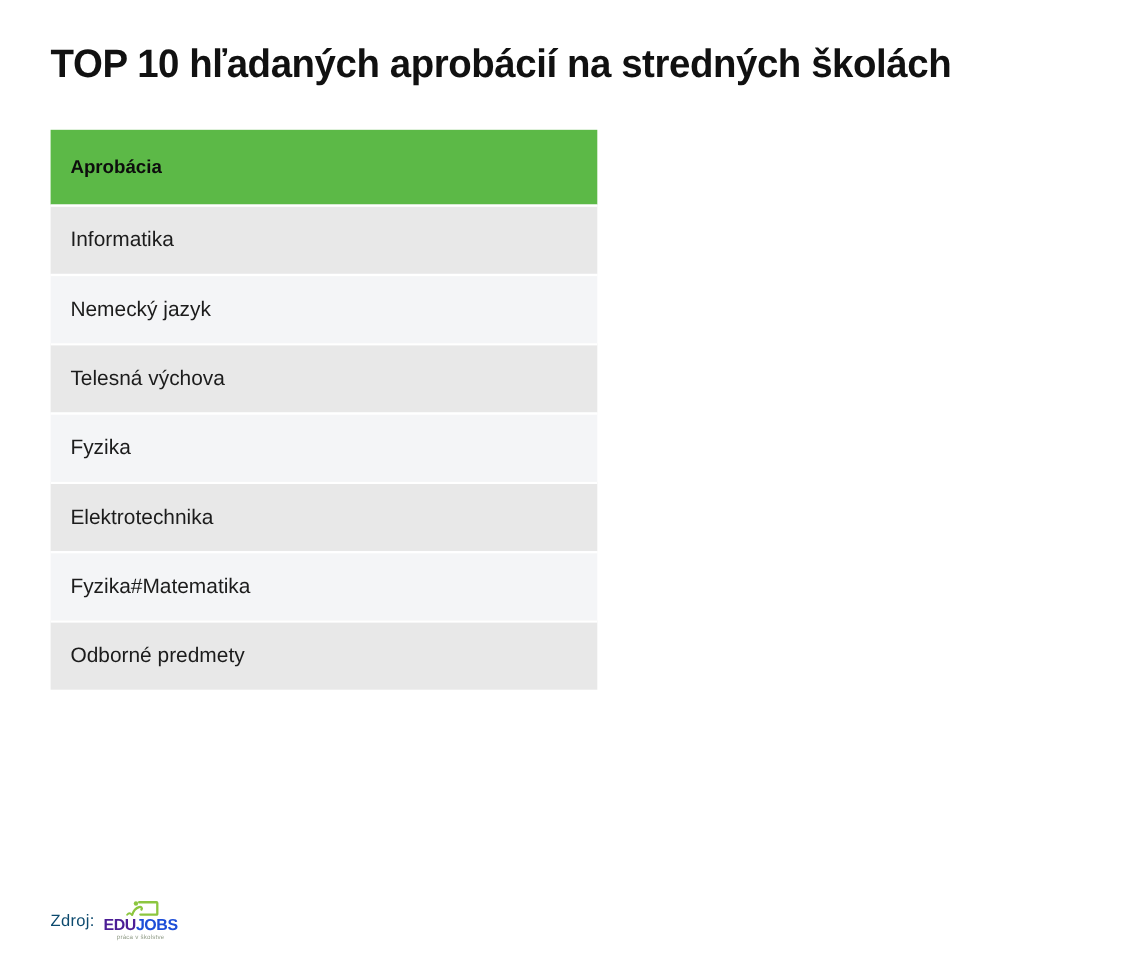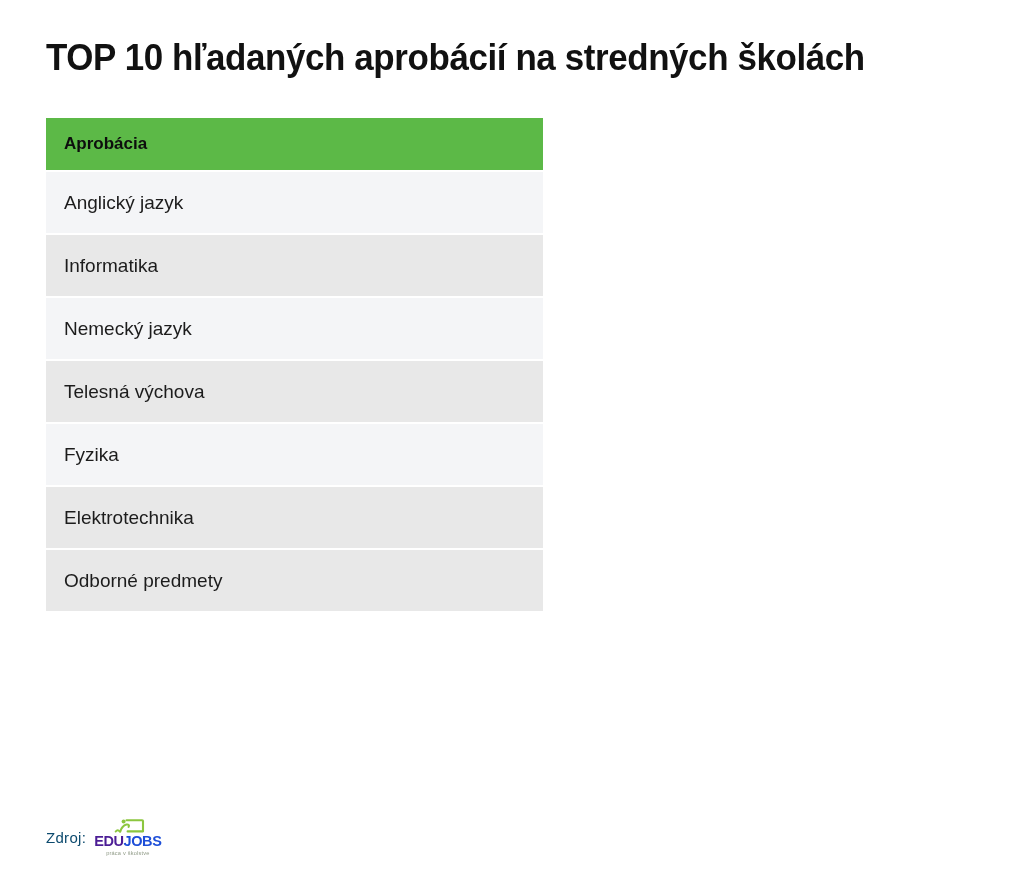--- a/index.html
+++ b/index.html
@@ -41,21 +41,21 @@
     border-spacing: 0;
   }
 
   .table-header-row th {
     background: #5cb947;
     color: #0d0d0d;
     font-size: 17px;
     font-weight: bold;
     text-align: left;
     padding: 0 0 0 18px;
-    height: 52px;
+    height: 68px;
     vertical-align: middle;
     border: none;
   }
 
   .table-body-row td {
     font-size: 19px;
     font-weight: normal;
     color: #1c1c1c;
     text-align: left;
     padding: 0 0 0 18px;
@@ -115,37 +115,37 @@
 
 <div class="page-title">TOP 10 hľadaných aprobácií na stredných školách</div>
 
 <table class="data-table">
   <thead>
     <tr class="table-header-row">
       <th>Aprobácia</th>
     </tr>
   </thead>
   <tbody>
-    <tr class="table-body-row row-light">
-      <td>Anglický jazyk</td>
-    </tr>
     <tr class="table-body-row row-dark">
       <td>Informatika</td>
     </tr>
     <tr class="table-body-row row-light">
       <td>Nemecký jazyk</td>
     </tr>
     <tr class="table-body-row row-dark">
       <td>Telesná výchova</td>
     </tr>
     <tr class="table-body-row row-light">
       <td>Fyzika</td>
     </tr>
     <tr class="table-body-row row-dark">
       <td>Elektrotechnika</td>
+    </tr>
+    <tr class="table-body-row row-light">
+      <td>Fyzika#Matematika</td>
     </tr>
     <tr class="table-body-row row-dark">
       <td>Odborné predmety</td>
     </tr>
   </tbody>
 </table>
 
 <div class="source-footer">
   <span class="source-label">Zdroj:</span>
 

